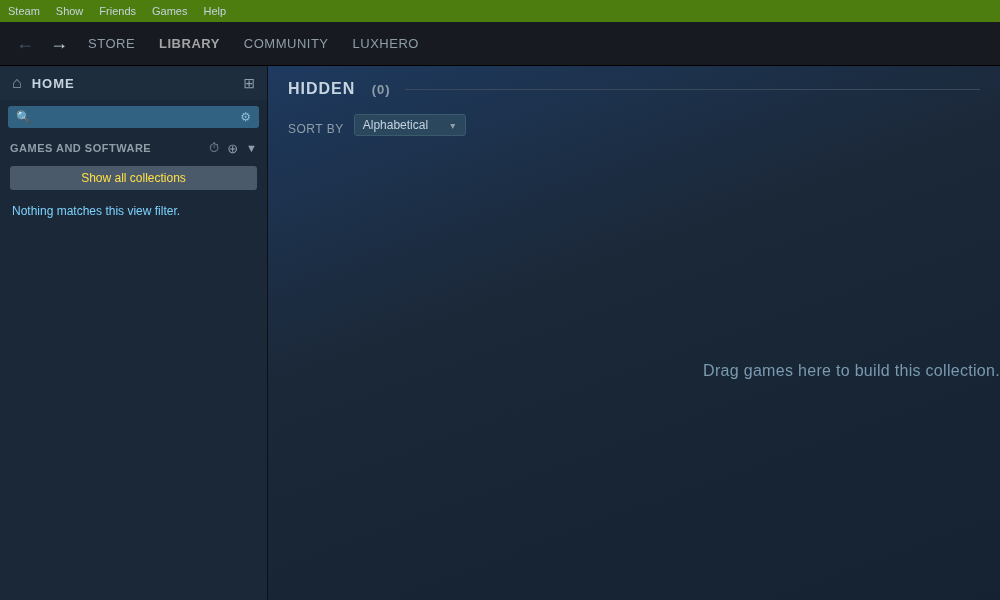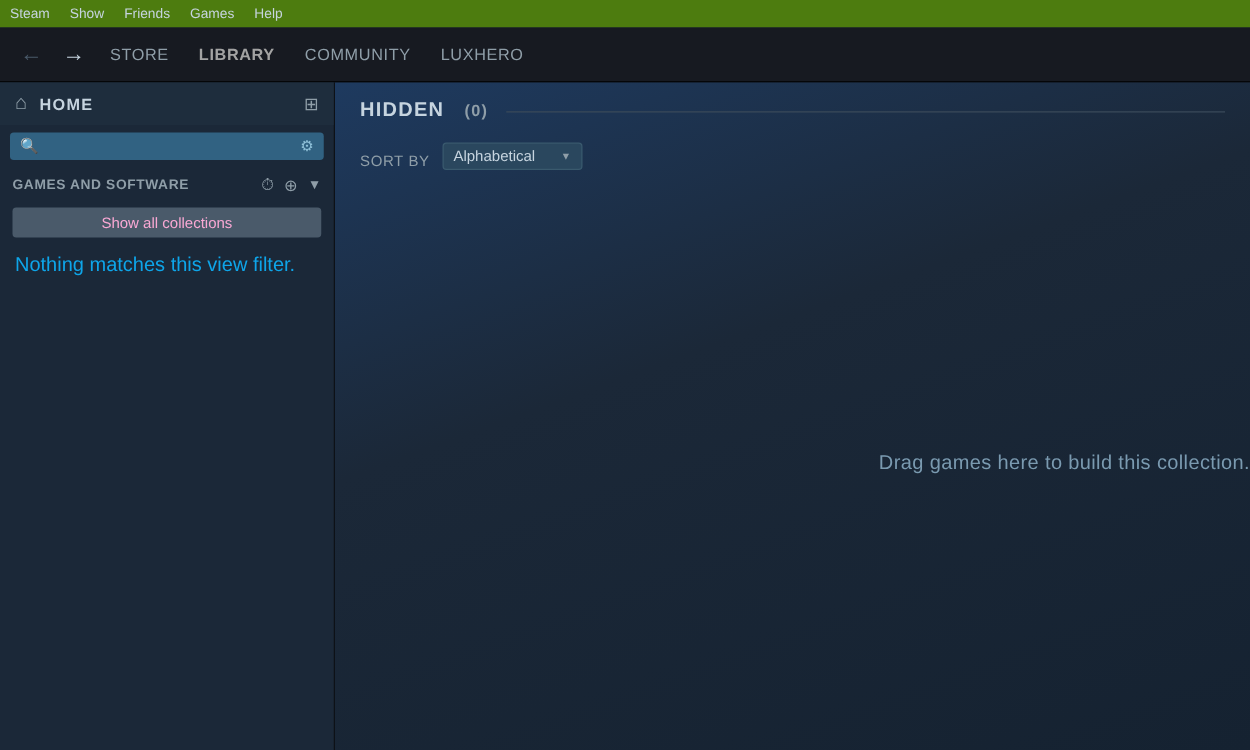--- a/index.html
+++ b/index.html
@@ -155,30 +155,30 @@
     .chevron-icon {
       color: #8f9ea8;
       font-size: 11px;
     }
 
     .show-collections-btn {
       margin: 4px 10px;
       background: #4a5a6a;
       border: none;
       border-radius: 3px;
-      color: #f9a8d4;
+      color: #fde047;
       font-size: 12px;
       padding: 5px 10px;
       cursor: pointer;
       display: inline-block;
     }
 
     .no-match-text {
-      font-size: 16px;
-      color: #0ea5e9;
+      font-size: 12px;
+      color: #7dd3fc;
       padding: 10px 12px;
     }
 
     
     .content-area {
       flex: 1;
       background: linear-gradient(160deg, #1e3a5f 0%, #1b2838 40%, #152231 100%);
       display: flex;
       flex-direction: column;
       padding: 0;

